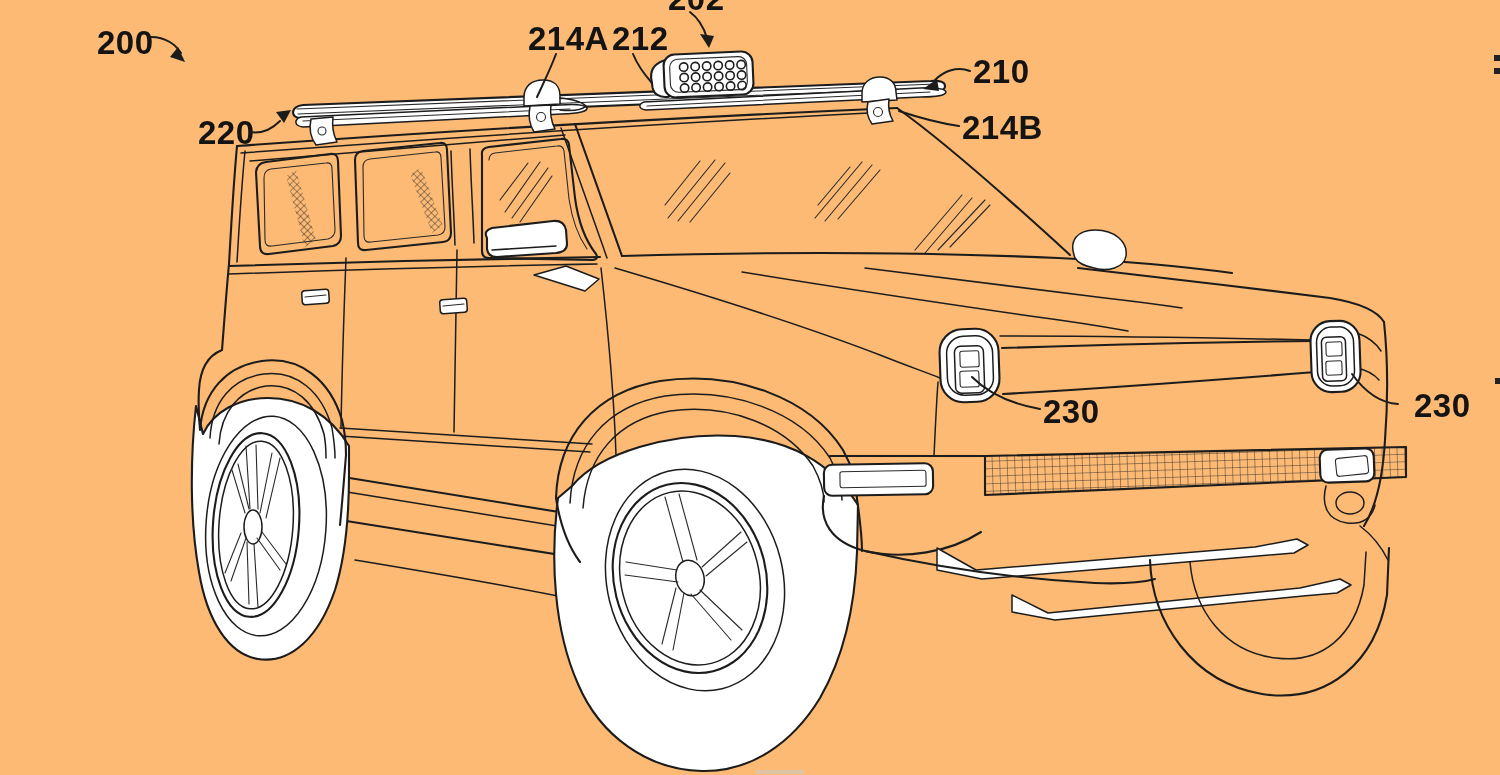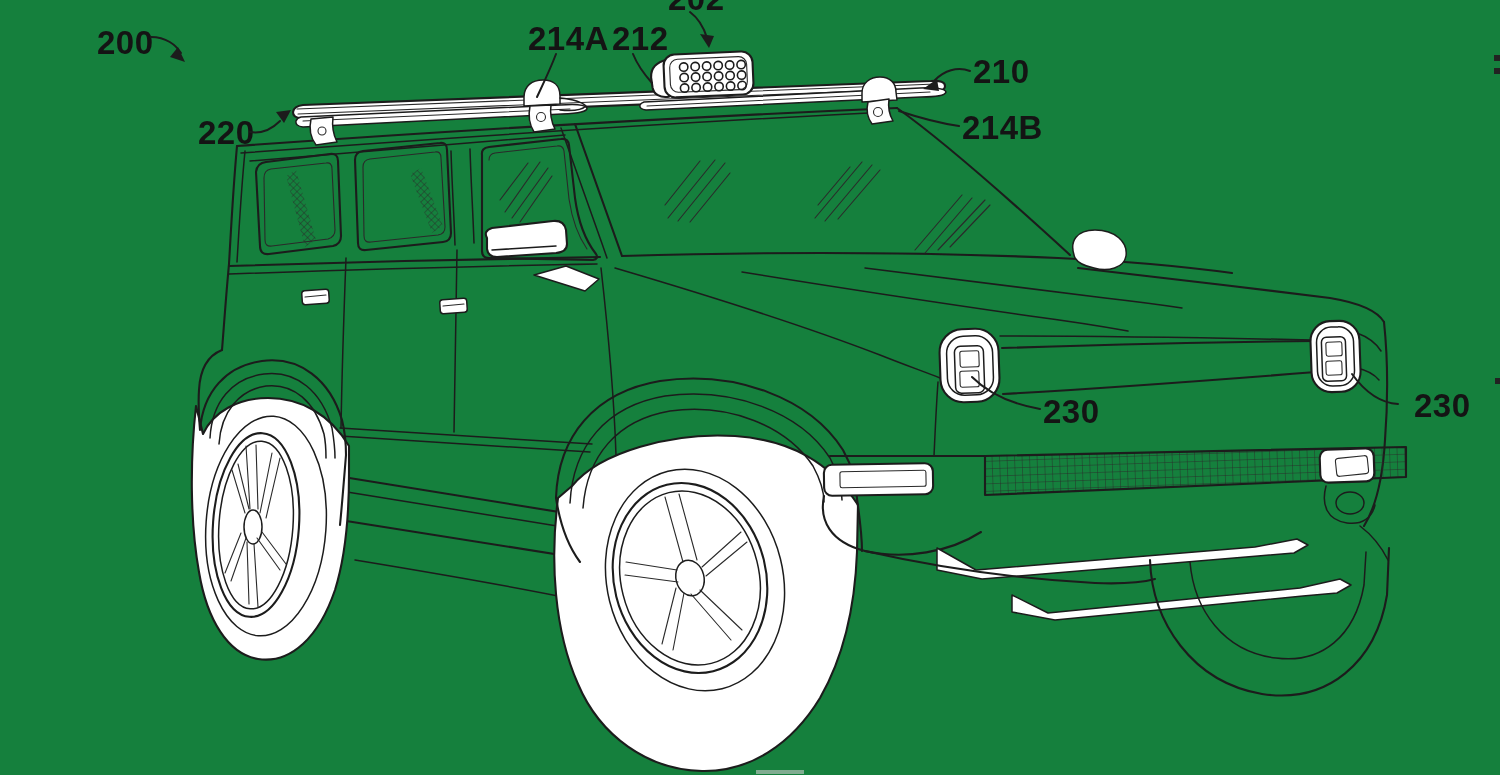--- a/index.html
+++ b/index.html
@@ -1,16 +1,16 @@
 <!DOCTYPE html>
 <html><head>
 <meta charset="utf-8">
 <style>
   html,body{margin:0;padding:0;background:#ffffff;}
-  #stage{position:relative;width:1500px;height:775px;background:#15803d;overflow:hidden;font-family:"Liberation Sans",sans-serif;}
+  #stage{position:relative;width:1500px;height:775px;background:#fdba74;overflow:hidden;font-family:"Liberation Sans",sans-serif;}
   svg{position:absolute;left:0;top:0;}
   .ln{fill:none;stroke:#1c1c1c;stroke-width:2.1;stroke-linecap:round;stroke-linejoin:round;}
   .ln-thin{fill:none;stroke:#1c1c1c;stroke-width:1.5;stroke-linecap:round;stroke-linejoin:round;}
   .ln-hair{fill:none;stroke:#2a2a2a;stroke-width:1.1;stroke-linecap:round;}
   .white{fill:#ffffff;stroke:#1c1c1c;stroke-width:2.1;stroke-linejoin:round;}
   .white-thin{fill:#ffffff;stroke:#1c1c1c;stroke-width:1.5;stroke-linejoin:round;}
   .ref{font-family:"Liberation Sans",sans-serif;font-size:33px;font-weight:600;fill:#141414;letter-spacing:0.5px;}
   .leader{fill:none;stroke:#1c1c1c;stroke-width:2;stroke-linecap:round;}
   .ahead{fill:#1c1c1c;stroke:none;}
   .artifact{fill:#222;}

